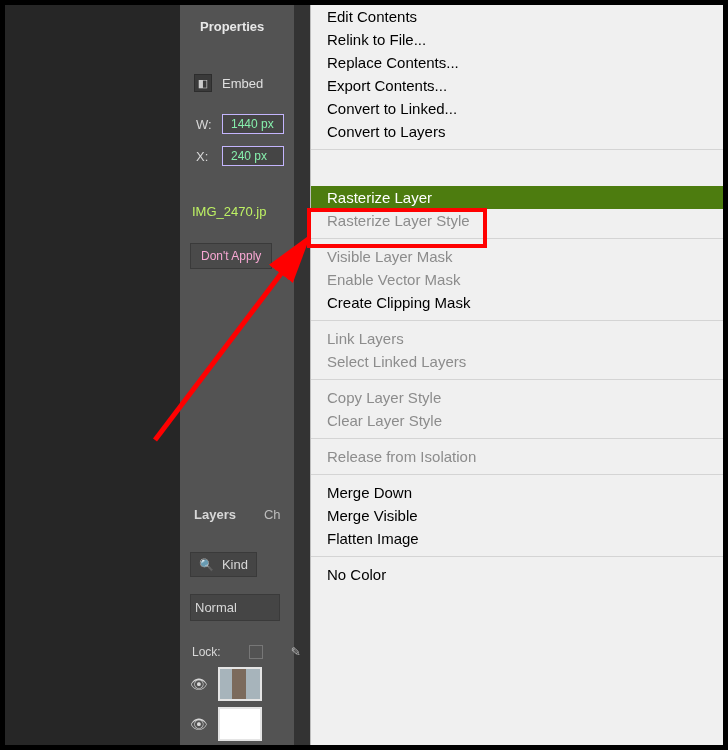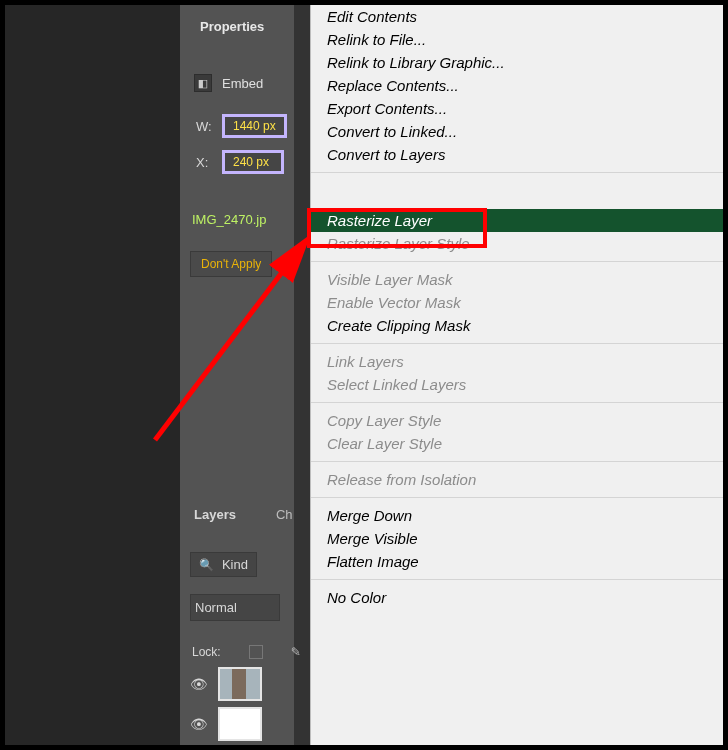--- a/index.html
+++ b/index.html
@@ -15,25 +15,25 @@
   
   .panel {
     position: absolute; left: 175px; top: 0; width: 114px; height: 740px;
     background: #535353; color: #d8d8d8;
   }
   .panel-title { font-size: 13px; font-weight: bold; color: #e8e8e8; padding: 14px 0 0 20px; }
   .embed-row { display: flex; align-items: center; gap: 10px; margin: 40px 0 0 14px; font-size: 13px; color: #e0e0e0; }
   .embed-icon { width: 18px; height: 18px; background: #3a3a3a; display: flex; align-items: center; justify-content: center; font-size: 11px; color: #ccc; border:1px solid #2d2d2d;}
   .dim-row { display: flex; align-items: center; gap: 8px; margin: 22px 0 0 16px; font-size: 13px; color: #d8d8d8; }
   .dim-label { width: 18px; }
-  .dim-val { background: #454545; border: 3px solid #c4b5fd; padding: 2px 8px; font-size: 12px; min-width: 62px; color: #fde047; }
+  .dim-val { background: #454545; border: 1px solid #c4b5fd; padding: 2px 8px; font-size: 12px; min-width: 62px; color: #86efac; }
   .file-label { margin: 38px 0 10px 12px; font-size: 13px; color: #bef264; white-space: nowrap; }
-  .btn-da { margin: 14px 0 0 10px; background: #4a4a4a; border: 1px solid #3a3a3a; color: #eab308;
+  .btn-da { margin: 14px 0 0 10px; background: #4a4a4a; border: 1px solid #3a3a3a; color: #f9a8d4;
             font-size: 12px; padding: 5px 10px; cursor: not-allowed; white-space: nowrap;}
-  .tabs-row { position: absolute; bottom: 215px; left: 0; display:flex; gap:12px; }
+  .tabs-row { position: absolute; bottom: 215px; left: 0; display:flex; gap:0; }
   .tab { font-size: 13px; padding: 8px 14px; color: #d8d8d8; font-weight: bold;}
   .tab.inactive { color: #bdbdbd; font-weight: normal; }
   .kind-row { position: absolute; bottom: 168px; left: 10px; display:flex; align-items:center; gap:8px;
               background: #454545; border:1px solid #3a3a3a; padding:4px 8px; font-size:13px; color:#d8d8d8; }
   .kind-row .sicon { font-size: 12px; }
   .normal-row { position: absolute; bottom: 124px; left: 10px; background:#454545; border:1px solid #3a3a3a;
                 padding:5px 4px; font-size:13px; color:#d8d8d8; width: 90px;}
   .lock-row { position: absolute; bottom: 86px; left: 12px; font-size: 12px; color: #d8d8d8; display:flex; gap:28px; align-items:center;}
   .lock-row .li { width:14px; height:14px; border:1px solid #777; display:inline-block;}
   .layer-row { position: absolute; left: 10px; display:flex; align-items:center; gap:10px;}
@@ -43,24 +43,24 @@
   .thumb { width: 44px; height: 34px; border: 2px solid #e5e5e5; background:#888;
            background-image: linear-gradient(90deg,#a7b4bb 0 30%, #7b6a5c 30% 65%, #a7b4bb 65% 100%); }
   .thumb.white { background:#fff; }
 
   
   .ctx {
     position: absolute; left: 305px; top: 0; width: 413px; height: 740px;
     background: #f0f0f0; color: #000; font-size: 15px;
     border-left: 1px solid #bdbdbd;
   }
-  .mi { padding: 3px 0 3px 16px; cursor: default; white-space: nowrap; font-style: italic; }
+  .mi { padding: 3px 0 3px 16px; cursor: default; white-space: nowrap; }
   .mi.enabled { color: #000; }
   .mi.disabled { color: #8c8c8c; }
-  .mi.highlight { background: #14532d; color: #fff; margin-top: 36px; }
+  .mi.highlight { background: #4d7c0f; color: #fff; margin-top: 36px; }
   .sep { height: 1px; background: #d4d4d4; margin: 6px 0; }
 
   
   .red-box { position:absolute; left:302px; top:203px; width:180px; height:40px; border:4px solid #ff0000; pointer-events:none;}
   .arrow-svg { position:absolute; left:130px; top:225px; width:190px; height:220px; pointer-events:none;}
 </style>
 </head>
 <body>
 
 <div class="frame">
@@ -110,21 +110,20 @@
     </div>
     <div class="layer-row layer2">
       <span class="eye">👁</span>
       <span class="thumb white"></span>
     </div>
   </div>
 
   <div class="ctx" id="ctx">
       <div class="mi enabled">Edit Contents</div>
       <div class="mi enabled">Relink to File...</div>
-      <div class="mi enabled">Relink to Library Graphic...</div>
       <div class="mi enabled">Replace Contents...</div>
       <div class="mi enabled">Export Contents...</div>
       <div class="mi enabled">Convert to Linked...</div>
       <div class="mi enabled">Convert to Layers</div>
       <div class="sep"></div>
       <div class="mi highlight">Rasterize Layer</div>
       <div class="mi disabled">Rasterize Layer Style</div>
       <div class="sep"></div>
       <div class="mi disabled">Visible Layer Mask</div>
       <div class="mi disabled">Enable Vector Mask</div>

